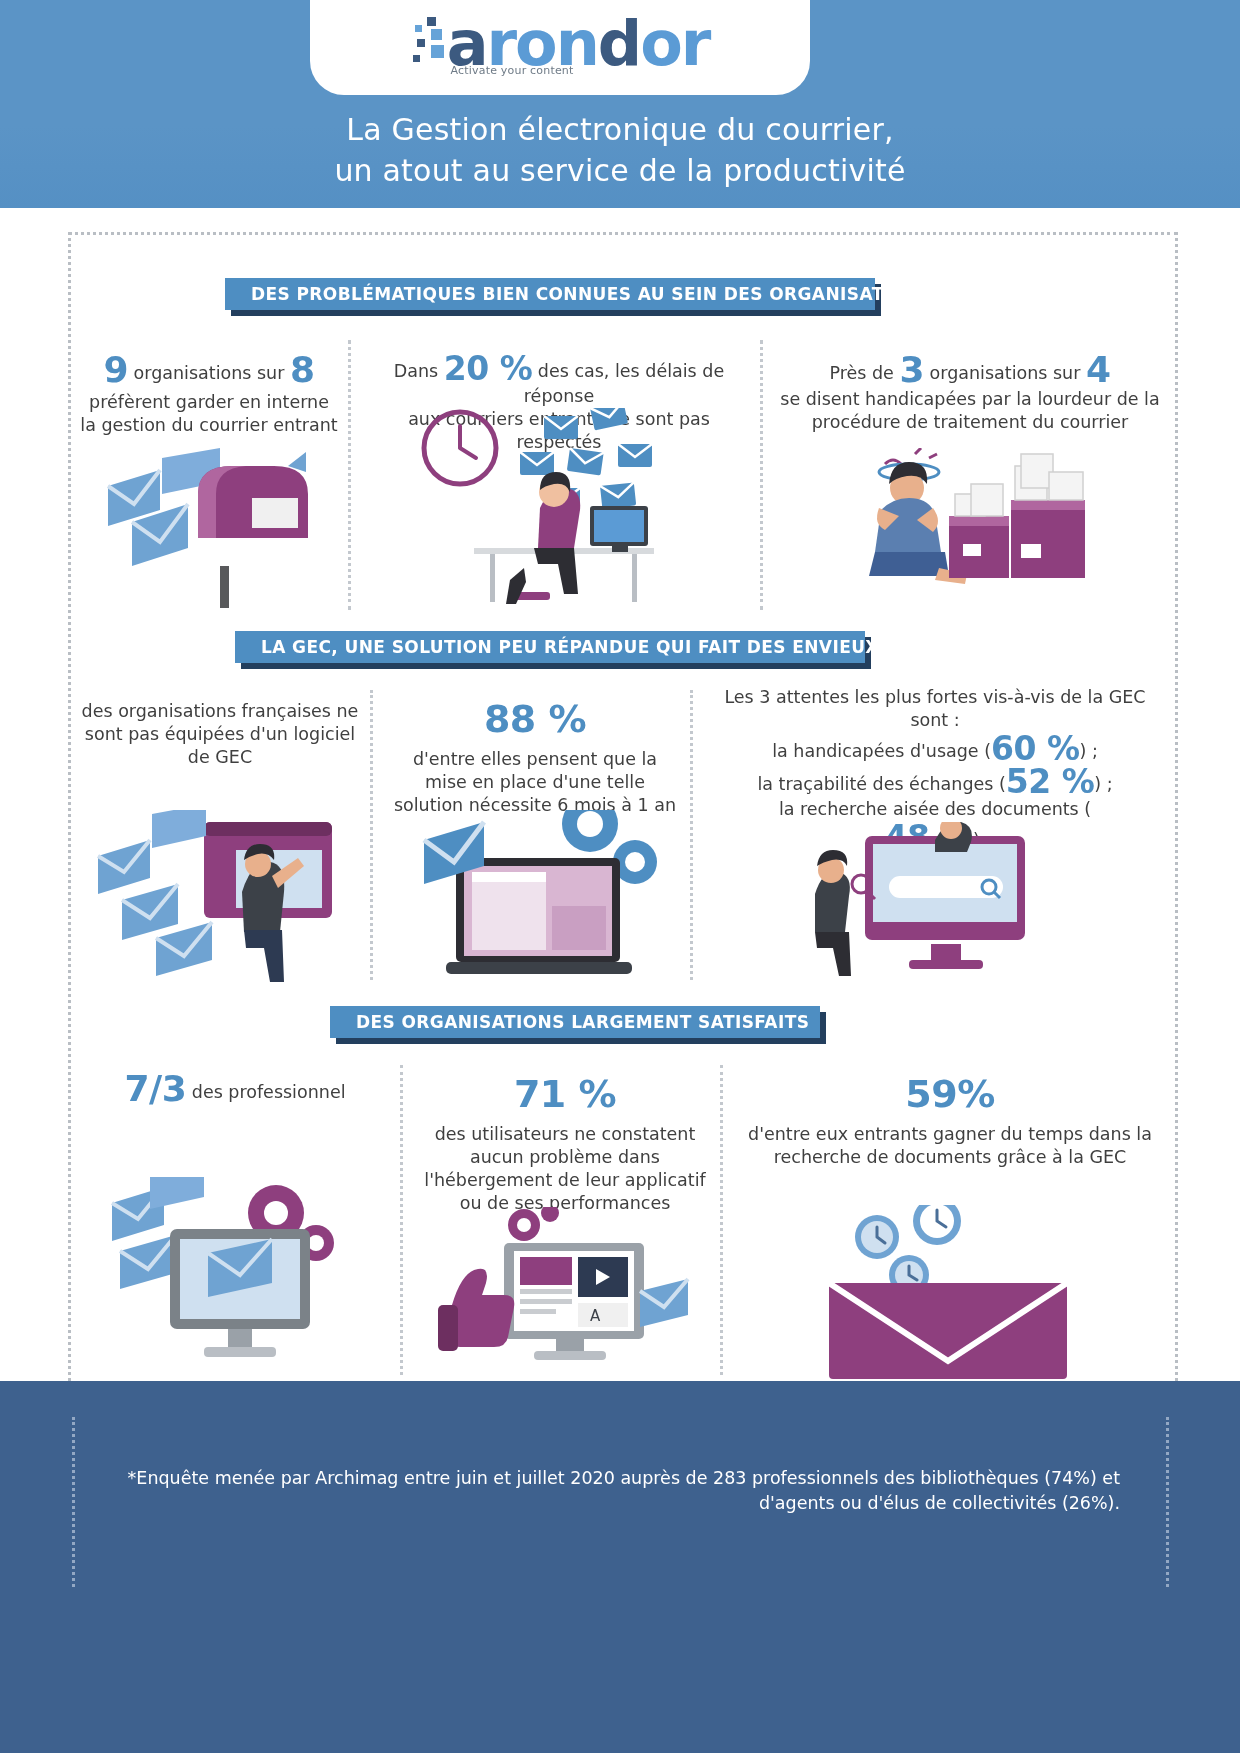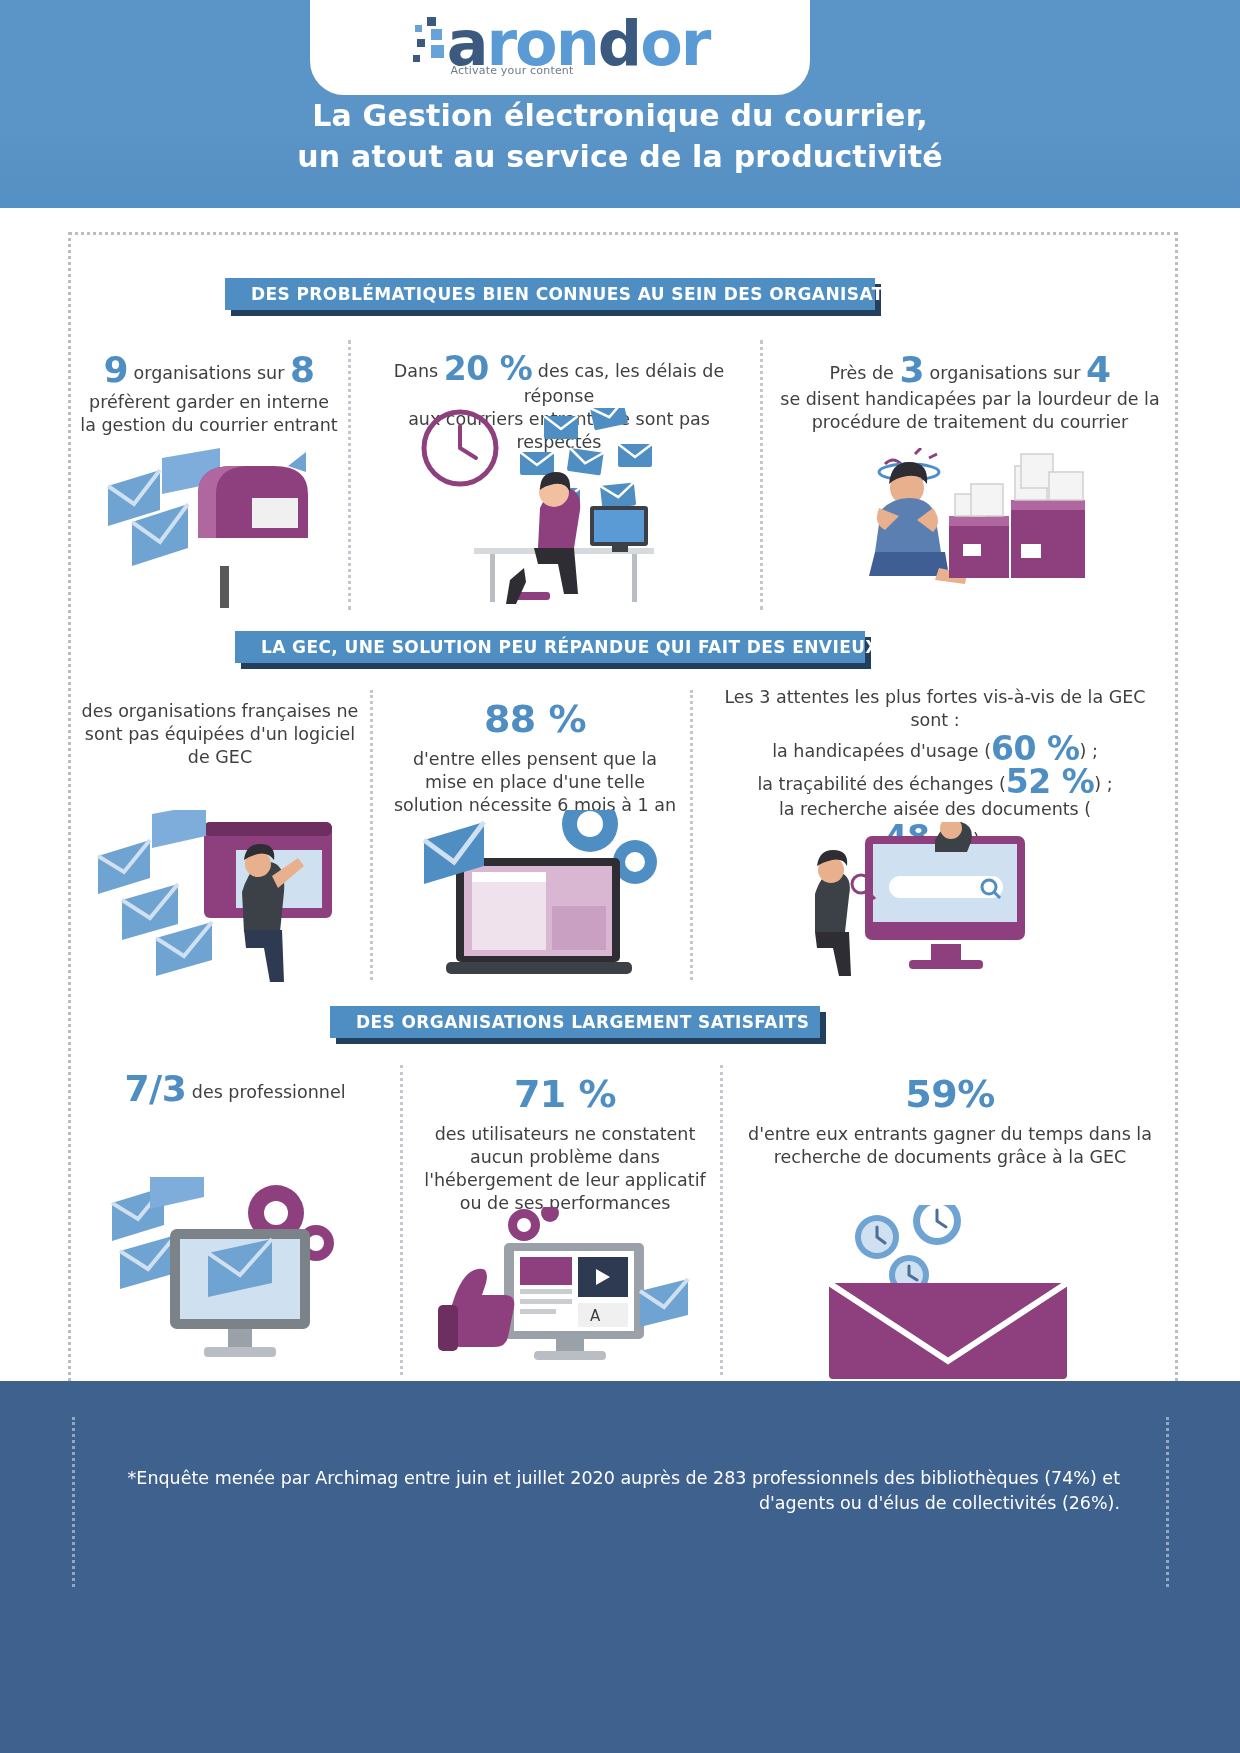--- a/index.html
+++ b/index.html
@@ -36,23 +36,23 @@
   .logo-a{font-size:62px;color:#3c5a80;line-height:1;}
   .logo-ron{font-size:62px;color:#5b9bd5;line-height:1;}
   .logo-d{font-size:62px;color:#3c5a80;line-height:1;}
   .logo-or{font-size:62px;color:#5b9bd5;line-height:1;}
   .logo-tag{
     position:absolute;left:50%;transform:translateX(-50%);
     top:94px;font-size:11px;color:#6f7b87;letter-spacing:.2px;
     white-space:nowrap;margin-left:-48px;
   }
   .head-title{
-    position:absolute;left:0;right:0;top:96px;
+    position:absolute;left:0;right:0;top:110px;
     text-align:center;color:#ffffff;
-    font-size:30px;font-weight:bold;line-height:1.35;
+    font-size:30px;font-weight:normal;line-height:1.35;
     letter-spacing:.2px;
   }
   
   .frame{
     position:absolute;left:68px;top:232px;width:1104px;height:1158px;
     border-left:3px dotted #b9bec4;border-right:3px dotted #b9bec4;
     border-top:3px dotted #b9bec4;
   }
   
   .banner{

